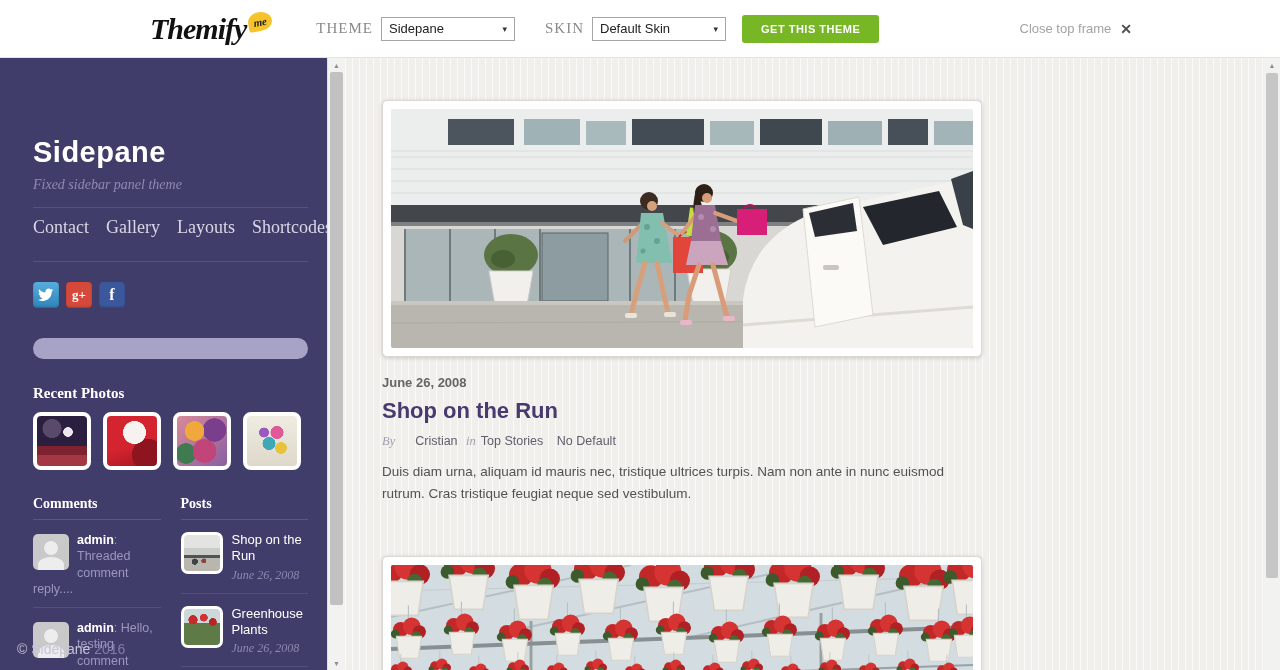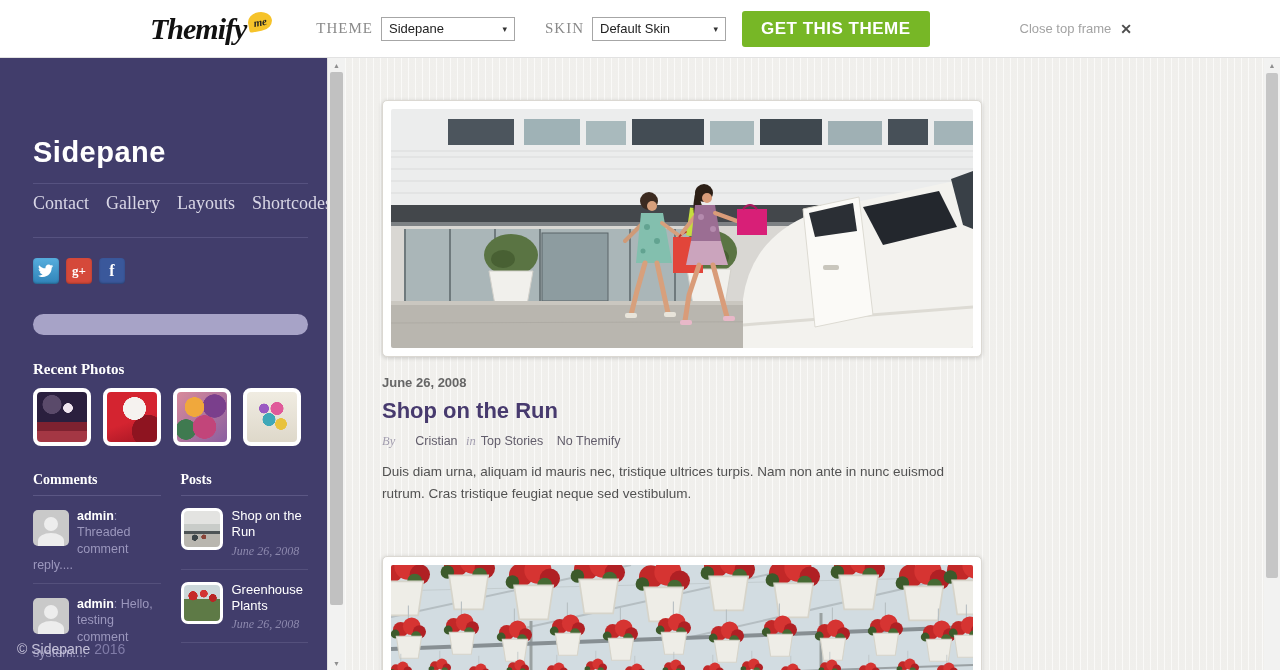--- a/index.html
+++ b/index.html
@@ -9,21 +9,21 @@
   
   .topframe{position:relative;height:57px;background:#ffffff;border-bottom:1px solid #e2e2e2;display:flex;align-items:center;}
   .logo{margin-left:150px;display:flex;align-items:flex-start;cursor:pointer;}
   .logo-text{font-family:"Liberation Serif",serif;font-style:italic;font-weight:bold;font-size:30px;color:#111;letter-spacing:-1px;line-height:1;}
   .logo-badge{display:inline-flex;align-items:center;justify-content:center;width:24px;height:19px;margin-left:2px;margin-top:-2px;background:#f6c32a;border-radius:60% 60% 60% 12%;transform:rotate(-10deg);font-family:"Liberation Serif",serif;font-style:italic;font-weight:bold;font-size:11px;color:#222;}
   .tf-group{display:flex;align-items:center;margin-left:44px;}
   .tf-group.skin{margin-left:30px;}
   .tf-label{font-family:"Liberation Serif",serif;font-size:15px;color:#8a8a8a;letter-spacing:1px;margin-right:8px;}
   .tf-select{display:flex;align-items:center;justify-content:space-between;width:118px;height:20px;padding:1px 7px;border:1px solid #a6a6a6;background:#fff;font-size:13px;color:#222;cursor:pointer;}
   .tf-select .caret{font-size:9px;color:#333;margin-left:6px;}
-  .get-btn{margin-left:16px;border:none;background:#77b726;color:#fff;font-family:"Liberation Sans",sans-serif;font-weight:bold;font-size:17px;letter-spacing:.5px;padding:8px 19px;border-radius:3px;cursor:pointer;}
+  .get-btn{margin-left:16px;border:none;background:#77b726;color:#fff;font-family:"Liberation Sans",sans-serif;font-weight:bold;font-size:11px;letter-spacing:.5px;padding:8px 19px;border-radius:3px;cursor:pointer;}
   .close-frame{margin-left:auto;margin-right:148px;display:flex;align-items:center;gap:9px;cursor:pointer;}
   .close-frame .lbl{font-size:13px;color:#a3a3a3;}
   .close-frame .x{font-size:14px;font-weight:bold;color:#4d4d4d;}
 
   
   .viewport{position:absolute;top:58px;left:0;right:0;bottom:0;display:flex;}
 
   
   .sidebar{position:relative;width:327px;flex:0 0 327px;background:#413d6b;color:#fff;box-sizing:border-box;padding:78px 19px 0 33px;overflow:hidden;}
   .site-title{margin:0;font-size:29px;font-weight:bold;color:#fff;letter-spacing:.5px;cursor:pointer;}
@@ -119,20 +119,21 @@
     <div class="close-frame">
       <span class="lbl">Close top frame</span>
       <span class="x">✕</span>
     </div>
   </div>
 
   <div class="viewport">
 
     <aside class="sidebar">
       <h1 class="site-title">Sidepane</h1>
+      <p class="tagline">Fixed sidebar panel theme</p>
       <hr class="sb-hr">
       <nav class="sb-nav">
         <a>Contact</a>
         <a>Gallery</a>
         <a>Layouts</a>
         <a>Shortcodes</a>
         <span class="rss-wrap">
           <svg width="13" height="13" viewBox="0 0 16 16">
             <circle cx="3" cy="13" r="2.2" fill="#e88b00"></circle>
             <path d="M1,7 a8,8 0 0 1 8,8" stroke="#e88b00" stroke-width="2.6" fill="none"></path>
@@ -296,21 +297,21 @@
             <rect x="332" y="207" width="12" height="5" rx="2" fill="#e8b8c8"></rect>
             <rect x="346" y="100" width="30" height="26" fill="#d81f77"></rect>
             <path d="M352,100 Q359,92 366,100" stroke="#a8175c" stroke-width="2" fill="none"></path>
           </svg>
         </div>
         <div class="post-date">June 26, 2008</div>
         <h2 class="post-title">Shop on the Run</h2>
         <div class="post-meta">
           <span class="it">By</span><a class="first">Cristian</a>
           <span class="it">in</span><a>Top Stories</a>
-          <a>No Themify</a>
+          <a>No Default</a>
         </div>
         <p class="excerpt">Duis diam urna, aliquam id mauris nec, tristique ultrices turpis. Nam non ante in nunc euismod rutrum. Cras tristique feugiat neque sed vestibulum.</p>
       </article>
 
       <article class="post2">
         <div class="frame">
           <svg width="582" height="239" viewBox="0 0 582 239">
             <defs>
               <g id="pl">
                 <line x1="14" y1="-16" x2="14" y2="4" stroke="#b7bfc2" stroke-width="1"></line>

